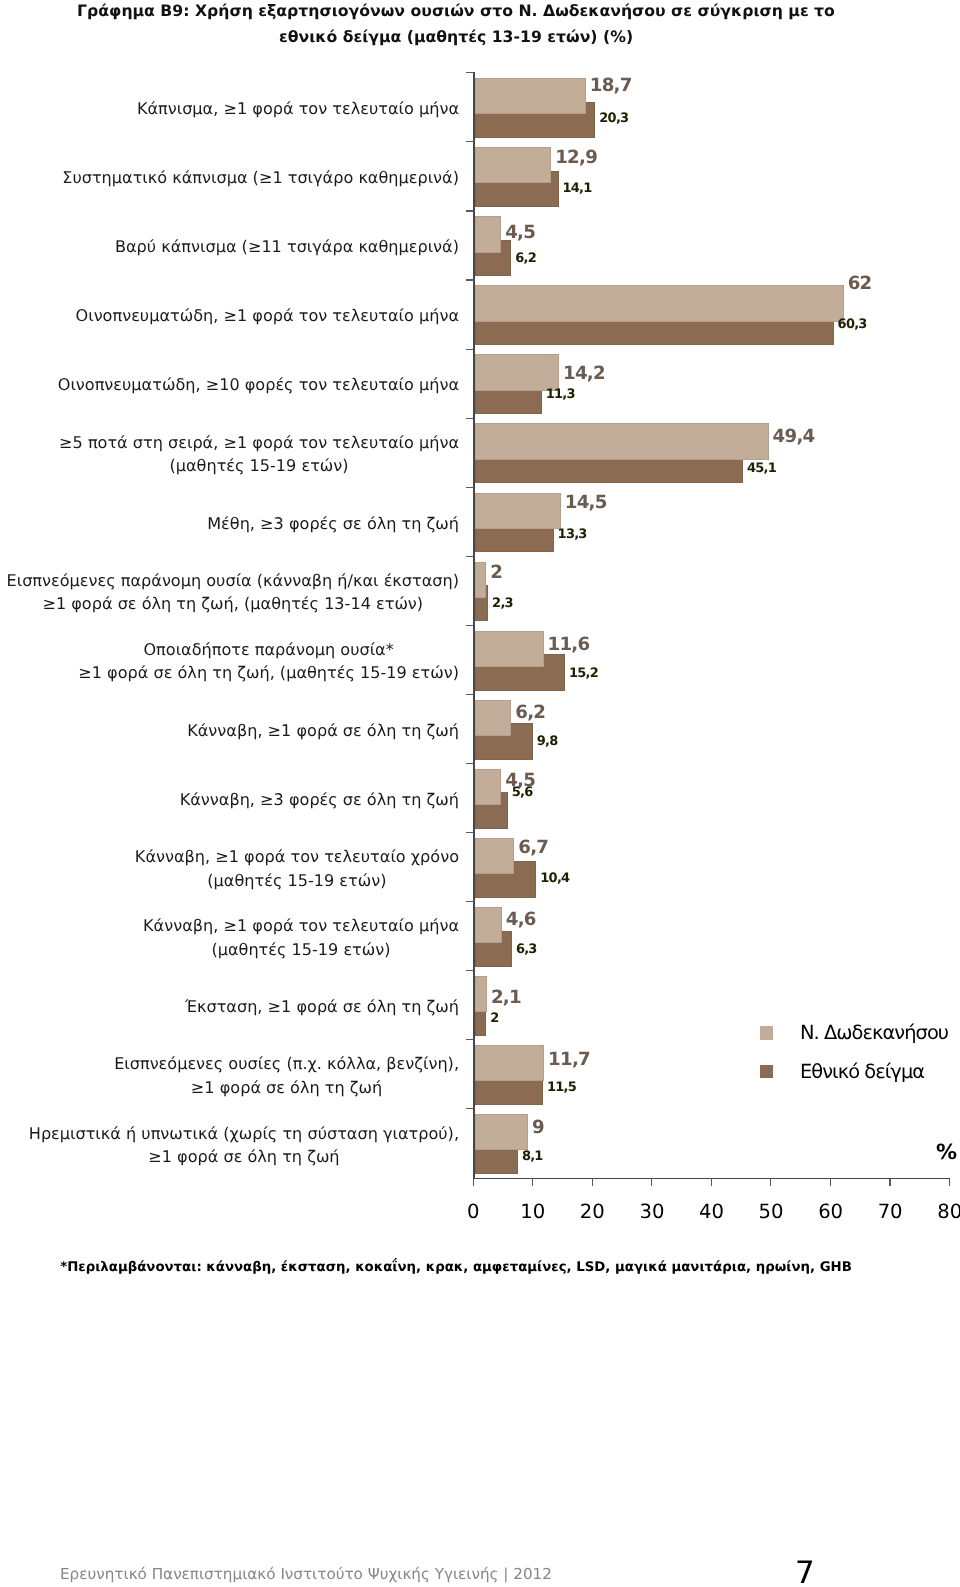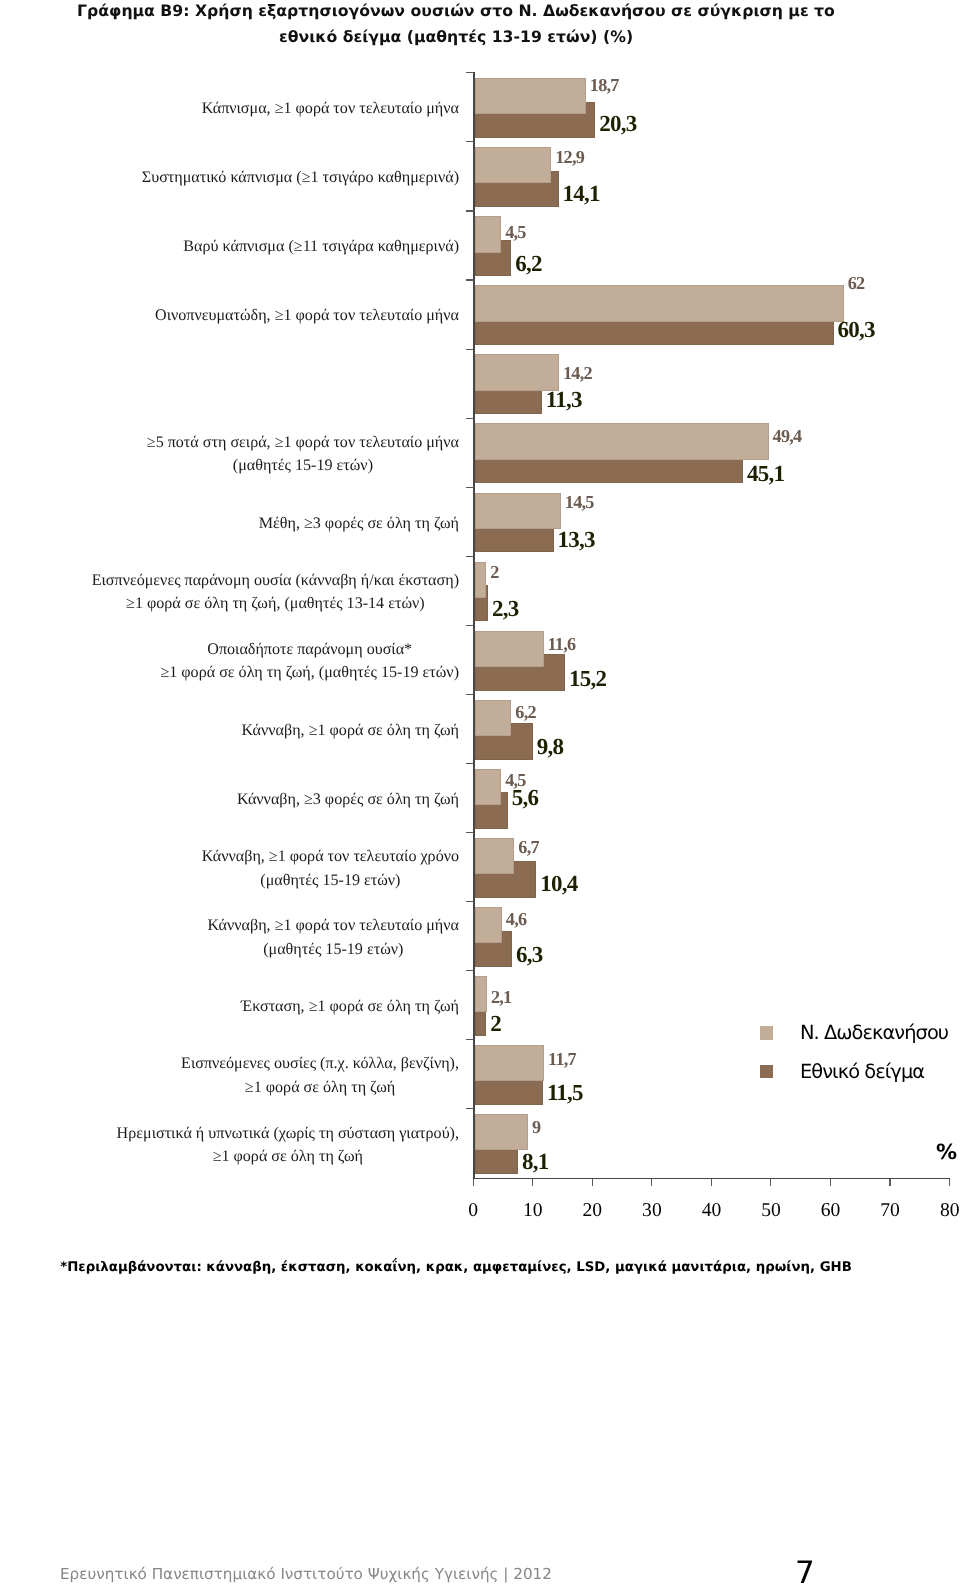--- a/index.html
+++ b/index.html
@@ -1,29 +1,29 @@
 <!DOCTYPE html>
 <html lang="el"><head>
 <meta charset="utf-8">
 <style>
   html,body{margin:0;padding:0;}
   body{width:960px;height:1587px;background:#ffffff;font-family:"DejaVu Sans",sans-serif;position:relative;overflow:hidden;-webkit-font-smoothing:antialiased;text-rendering:geometricPrecision;}
   .title{position:absolute;left:0px;top:-2px;width:912px;text-align:center;font-weight:bold;font-size:15.7px;line-height:25.5px;color:#111;}
   .page{position:absolute;left:0;top:0;width:960px;height:1587px;will-change:opacity;}
-  .plot{position:absolute;left:0;top:0;width:960px;height:1250px;font-family:Liberation Serif, serif;}
+  .plot{position:absolute;left:0;top:0;width:960px;height:1250px;}
   .axis-v{position:absolute;left:473.2px;top:72.2px;width:1.4px;height:1106.5px;background:#474747;}
   .axis-h{position:absolute;left:473.2px;top:1177.6px;width:476.5px;height:1.4px;background:#474747;}
   .tick{position:absolute;width:7.5px;height:1.2px;background:#595959;left:466px;}
   .xtick{position:absolute;width:1.2px;height:7.5px;background:#595959;top:1178.5px;}
   .cat{position:absolute;left:0;width:459px;text-align:right;font-size:16.1px;line-height:23.5px;color:#1a1a1a;}
   .cat-inner{display:inline-block;text-align:center;}
   .barA{position:absolute;left:474.6px;background:#c2ad99;box-shadow:inset 0 0 0 0.8px #b0998a;}
   .barB{position:absolute;left:474.6px;background:#8b6c52;box-shadow:inset 0 0 0 0.8px #7d6349;}
   .lblA{position:absolute;font-weight:bold;font-size:18.2px;color:#6b5b50;white-space:nowrap;letter-spacing:-0.75px;}
-  .lblB{position:absolute;font-weight:bold;font-size:23px;color:#1f2000;white-space:nowrap;letter-spacing:-0.75px;}
+  .lblB{position:absolute;font-weight:bold;font-size:13px;color:#1f2000;white-space:nowrap;letter-spacing:-0.75px;}
   .xlbl{position:absolute;font-size:19.6px;color:#000;text-align:center;width:60px;top:1200px;}
   .legend{position:absolute;left:760px;top:1025.6px;}
   .leg-row{position:relative;height:38.8px;}
   .leg-sw{position:absolute;left:0;top:0.8px;width:13px;height:13.3px;}
   .leg-tx{position:absolute;left:18px;top:-4.3px;font-size:19.4px;color:#000;white-space:nowrap;letter-spacing:-0.95px;margin-left:22px;}
   .pct{position:absolute;left:936px;top:1140px;font-size:21px;font-weight:bold;color:#000;}
   .footnote{position:absolute;left:0;top:1260px;width:912px;text-align:center;font-weight:bold;font-size:13.3px;color:#000;}
   .footer{position:absolute;left:60px;top:1565px;font-weight:normal;font-size:15.2px;color:#878787;}
   .pagenum{position:absolute;left:795px;top:1555px;font-size:31px;color:#000;}
 </style>
@@ -62,20 +62,21 @@
       <div class="barB" style="top:308.8px;width:359.2px;height:36.4px"></div>
       <div class="barA" style="top:285.2px;width:369.3px;height:36.4px"></div>
       <div class="lblA" style="left:847.7px;top:273px">62</div>
       <div class="lblB" style="left:837.6px;top:317.1px">60,3</div>
       <div class="cat" style="top:304.3px"><span class="cat-inner"><span style="display:block">Οινοπνευματώδη, ≥1 φορά τον τελευταίο μήνα</span></span></div>
       <div class="tick" style="top:348.5px"></div>
       <div class="barB" style="top:377.9px;width:67.3px;height:36.4px"></div>
       <div class="barA" style="top:354.3px;width:84.6px;height:36.4px"></div>
       <div class="lblA" style="left:563.0px;top:362.5px">14,2</div>
       <div class="lblB" style="left:545.7px;top:387.4px">11,3</div>
+      <div class="cat" style="top:373.4px"><span class="cat-inner"><span style="display:block">Οινοπνευματώδη, ≥10 φορές τον τελευταίο μήνα</span></span></div>
       <div class="tick" style="top:417.6px"></div>
       <div class="barB" style="top:447.0px;width:268.6px;height:36.4px"></div>
       <div class="barA" style="top:423.4px;width:294.2px;height:36.4px"></div>
       <div class="lblA" style="left:772.6px;top:426.2px">49,4</div>
       <div class="lblB" style="left:747.0px;top:461.3px">45,1</div>
       <div class="cat" style="top:430.7px"><span class="cat-inner"><span style="display:block">≥5 ποτά στη σειρά, ≥1 φορά τον τελευταίο μήνα</span><span style="display:block">(μαθητές 15-19 ετών)</span></span></div>
       <div class="tick" style="top:486.7px"></div>
       <div class="barB" style="top:516.1px;width:79.2px;height:36.4px"></div>
       <div class="barA" style="top:492.5px;width:86.4px;height:36.4px"></div>
       <div class="lblA" style="left:564.8px;top:492.2px">14,5</div>

